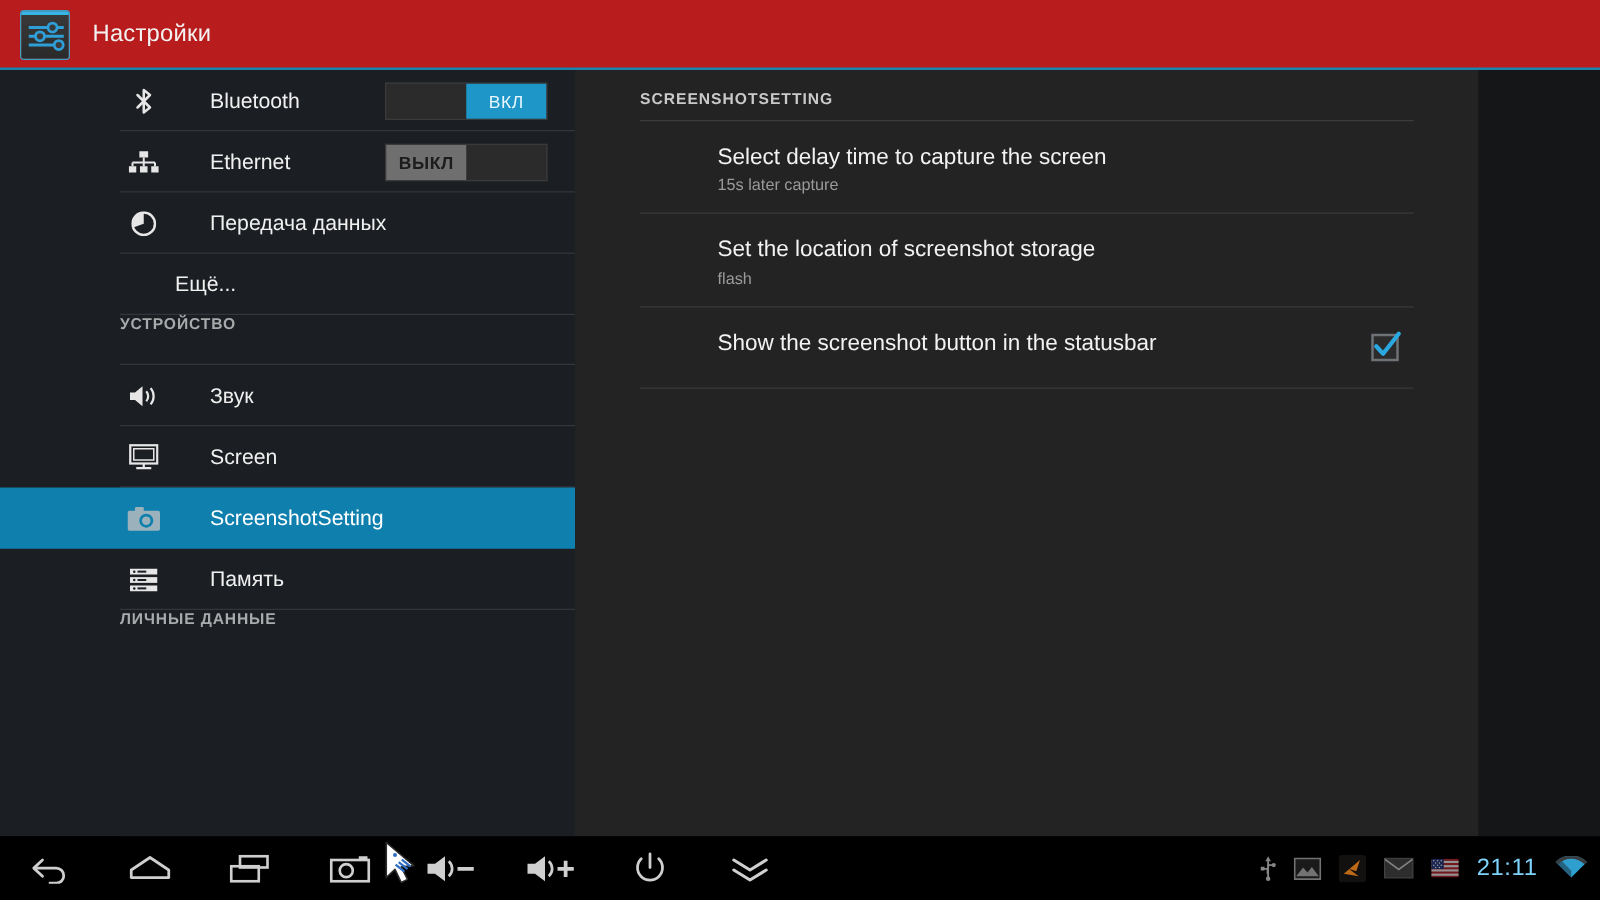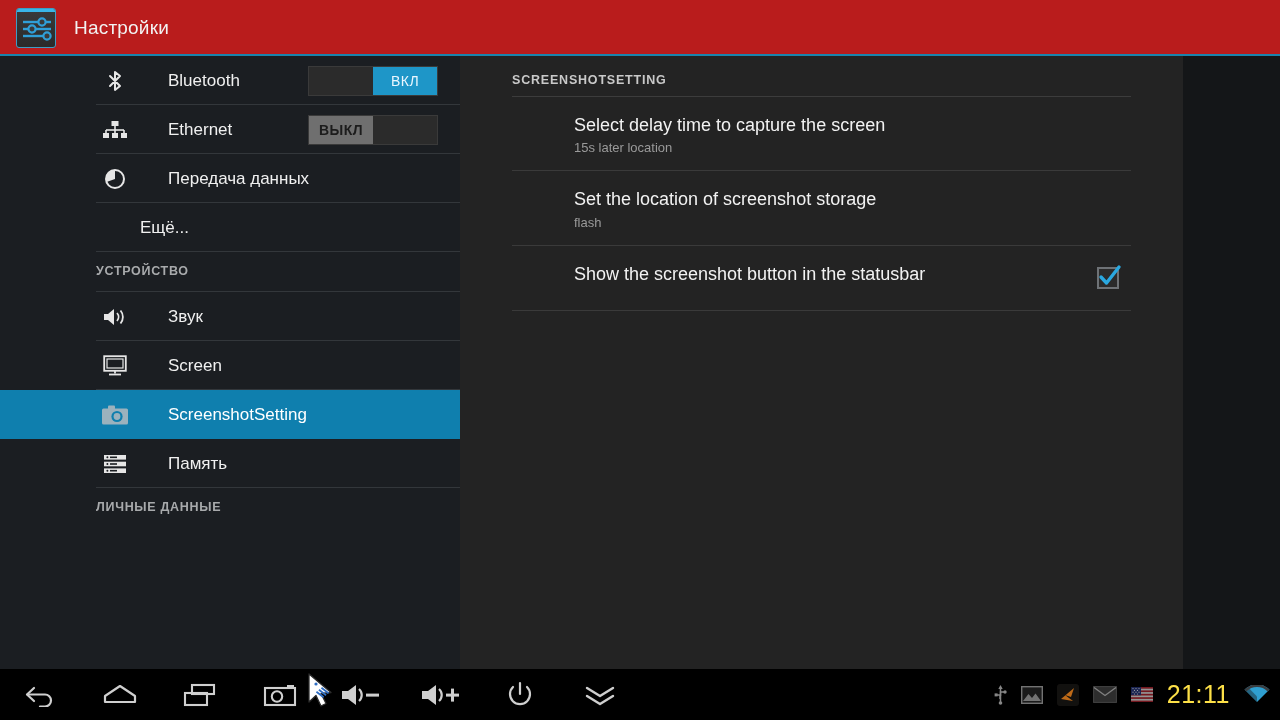--- a/index.html
+++ b/index.html
@@ -59,21 +59,21 @@
     color:#f0f0f0; font-size:17px; margin-left:6px; white-space:nowrap;
   }
   .row.no-icon .label { margin-left:44px; }
   .row.selected { background:#0f7fae; }
   .row.selected .label { color:#ffffff; }
   .divider {
     position:absolute; left:96px; right:0; bottom:0; height:1px;
     background:#33373b;
   }
   .section-head {
-    height:40px; display:flex; align-items:center; padding-left:96px;
+    height:40px; display:flex; align-items:flex-start; padding-left:96px;
     padding-bottom:3px; position:relative;
   }
   .section-head span {
     color:#a8aaac; font-size:12.5px; font-weight:bold; letter-spacing:.7px;
   }
   .section-head .divider { left:96px; }
 
   
   .toggle {
     position:absolute; right:22px; top:50%; transform:translateY(-50%);
@@ -126,21 +126,21 @@
   .nav-left { display:flex; align-items:center; }
   .nav-btn {
     width:80px; height:51px; display:flex; align-items:center; justify-content:center;
     color:#cfcfcf;
   }
   .nav-right {
     position:absolute; right:10px; top:0; height:51px;
     display:flex; align-items:center; gap:14px;
   }
   .sys-ico { display:flex; align-items:center; justify-content:center; opacity:.62; }
-  .clock { color:#fde047; font-size:25px; letter-spacing:.5px; }
+  .clock { color:#7dd3fc; font-size:19px; letter-spacing:.5px; }
   .cursor { position:absolute; left:305px; top:672px; pointer-events:none; }
 </style>
 </head>
 <body>
 
 <div class="screen">
 
   <div class="titlebar">
     <div class="app-icon">
       <svg width="32" height="28" viewBox="0 0 32 28">
@@ -270,21 +270,21 @@
       </div>
   </div>
 
   <div class="content">
     <div class="content-head">
       <span>SCREENSHOTSETTING</span>
     </div>
     <div id="pref-list">
         <div class="pref">
           <div class="p-title">Select delay time to capture the screen</div>
-          <div class="p-sub">15s later location</div>
+          <div class="p-sub">15s later capture</div>
         </div>
         <div class="pref">
           <div class="p-title">Set the location of screenshot storage</div>
           <div class="p-sub">flash</div>
         </div>
         <div class="pref">
           <div class="p-title">Show the screenshot button in the statusbar</div>
           <div class="chk">
             <svg width="26" height="26" viewBox="0 0 26 26">
               <path d="M4 13 L9.5 19 L22 3" fill="none" stroke="#2aa8e0" stroke-width="3.4" stroke-linecap="round" stroke-linejoin="round"></path>

